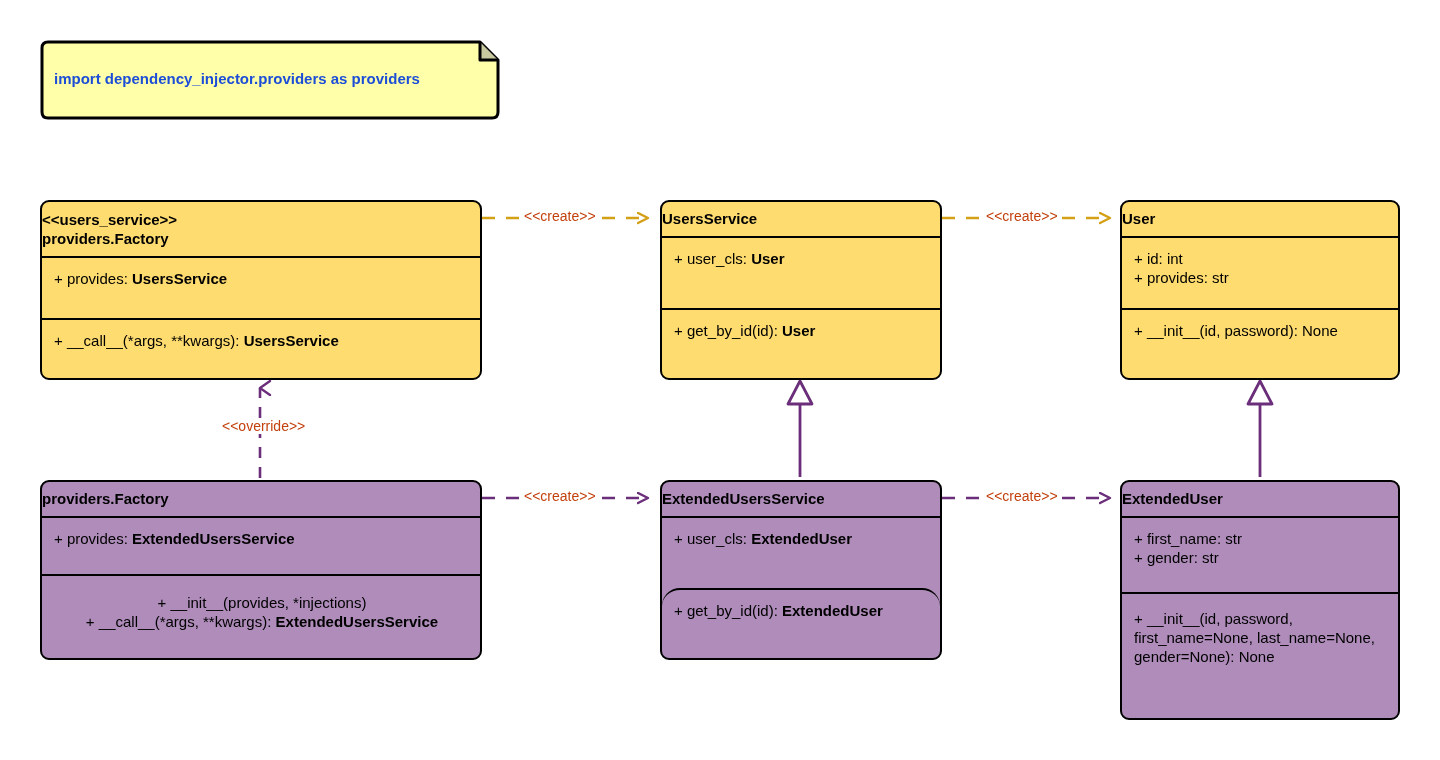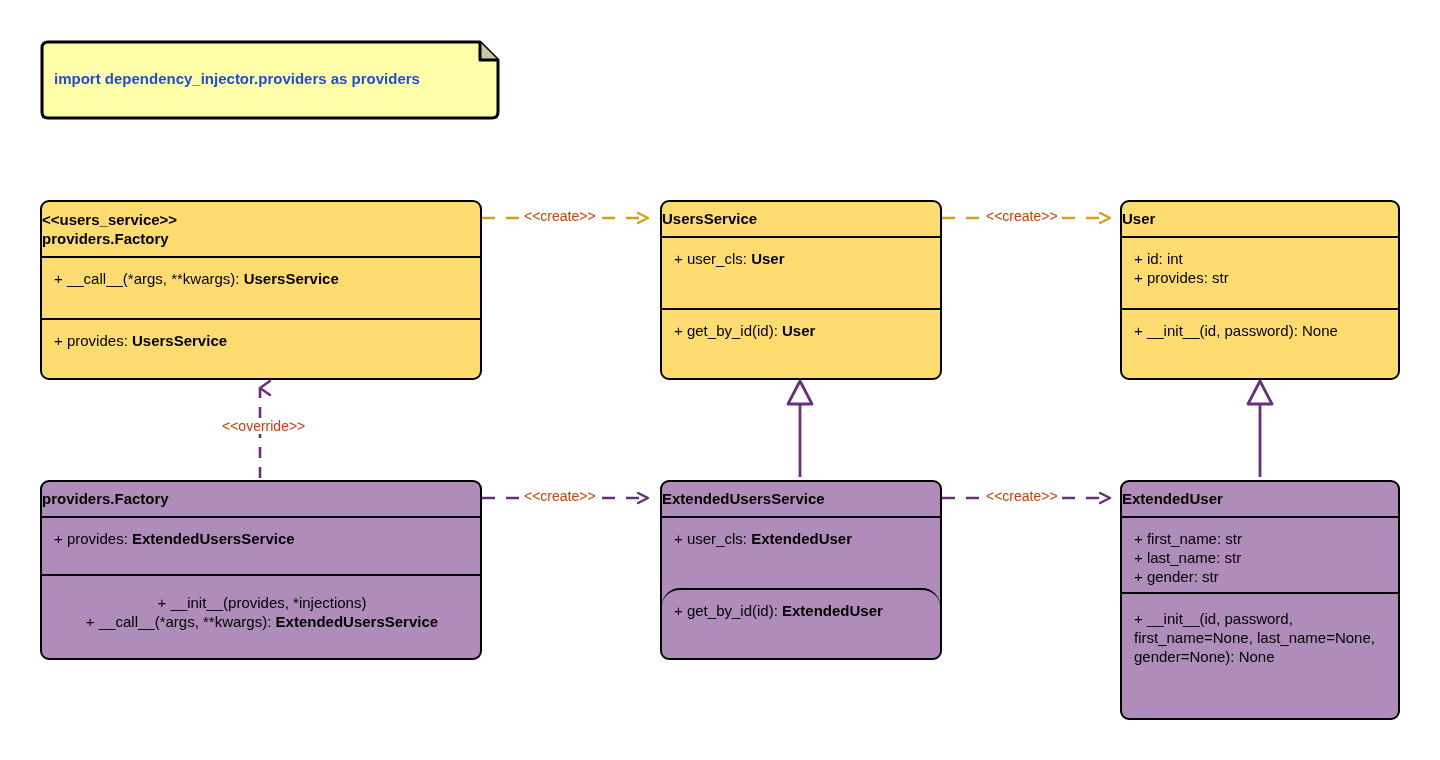--- a/index.html
+++ b/index.html
@@ -152,29 +152,29 @@
   </div>
 
   <div class="cls" style="left:40px; top:200px; width:442px; height:180px;">
     <div class="cls-title" style="height:56px;">
       <span>&lt;&lt;users_service&gt;&gt;</span>
       <span>providers.Factory</span>
     </div>
     <div class="cls-sec" style="height:60px;">
       <div class="row">
         <span>+</span>
+        <span>provides: </span><b>UsersService</b>
+      </div>
+    </div>
+    <div class="cls-sec" style="height:60px;">
+      <div class="row">
+        <span>+</span>
         <span>__call__(*args, **kwargs): </span><b>UsersService</b>
       </div>
     </div>
-    <div class="cls-sec" style="height:60px;">
-      <div class="row">
-        <span>+</span>
-        <span>provides: </span><b>UsersService</b>
-      </div>
-    </div>
   </div>
 
   <div class="cls" style="left:660px; top:200px; width:282px; height:180px;">
     <div class="cls-title" style="height:36px;">
       <span>UsersService</span>
     </div>
     <div class="cls-sec" style="height:70px;">
       <div class="row">
         <span>+</span>
         <span>user_cls: </span><b>User</b>
@@ -251,24 +251,20 @@
   </div>
 
   <div class="cls purple" style="left:1120px; top:480px; width:280px; height:240px;">
     <div class="cls-title" style="height:36px;">
       <span>ExtendedUser</span>
     </div>
     <div class="cls-sec" style="height:74px;">
       <div class="row">
         <span>+</span>
         <span>first_name: str</span>
-      </div>
-      <div class="row">
-        <span>+</span>
-        <span>last_name: str</span>
       </div>
       <div class="row">
         <span>+</span>
         <span>gender: str</span>
       </div>
     </div>
     <div class="cls-sec" style="height:126px; padding-top:16px;">
       <div class="row wrap">
         <span>+</span>
         <span>__init__(id, password, first_name=None, last_name=None, gender=None): None</span>

